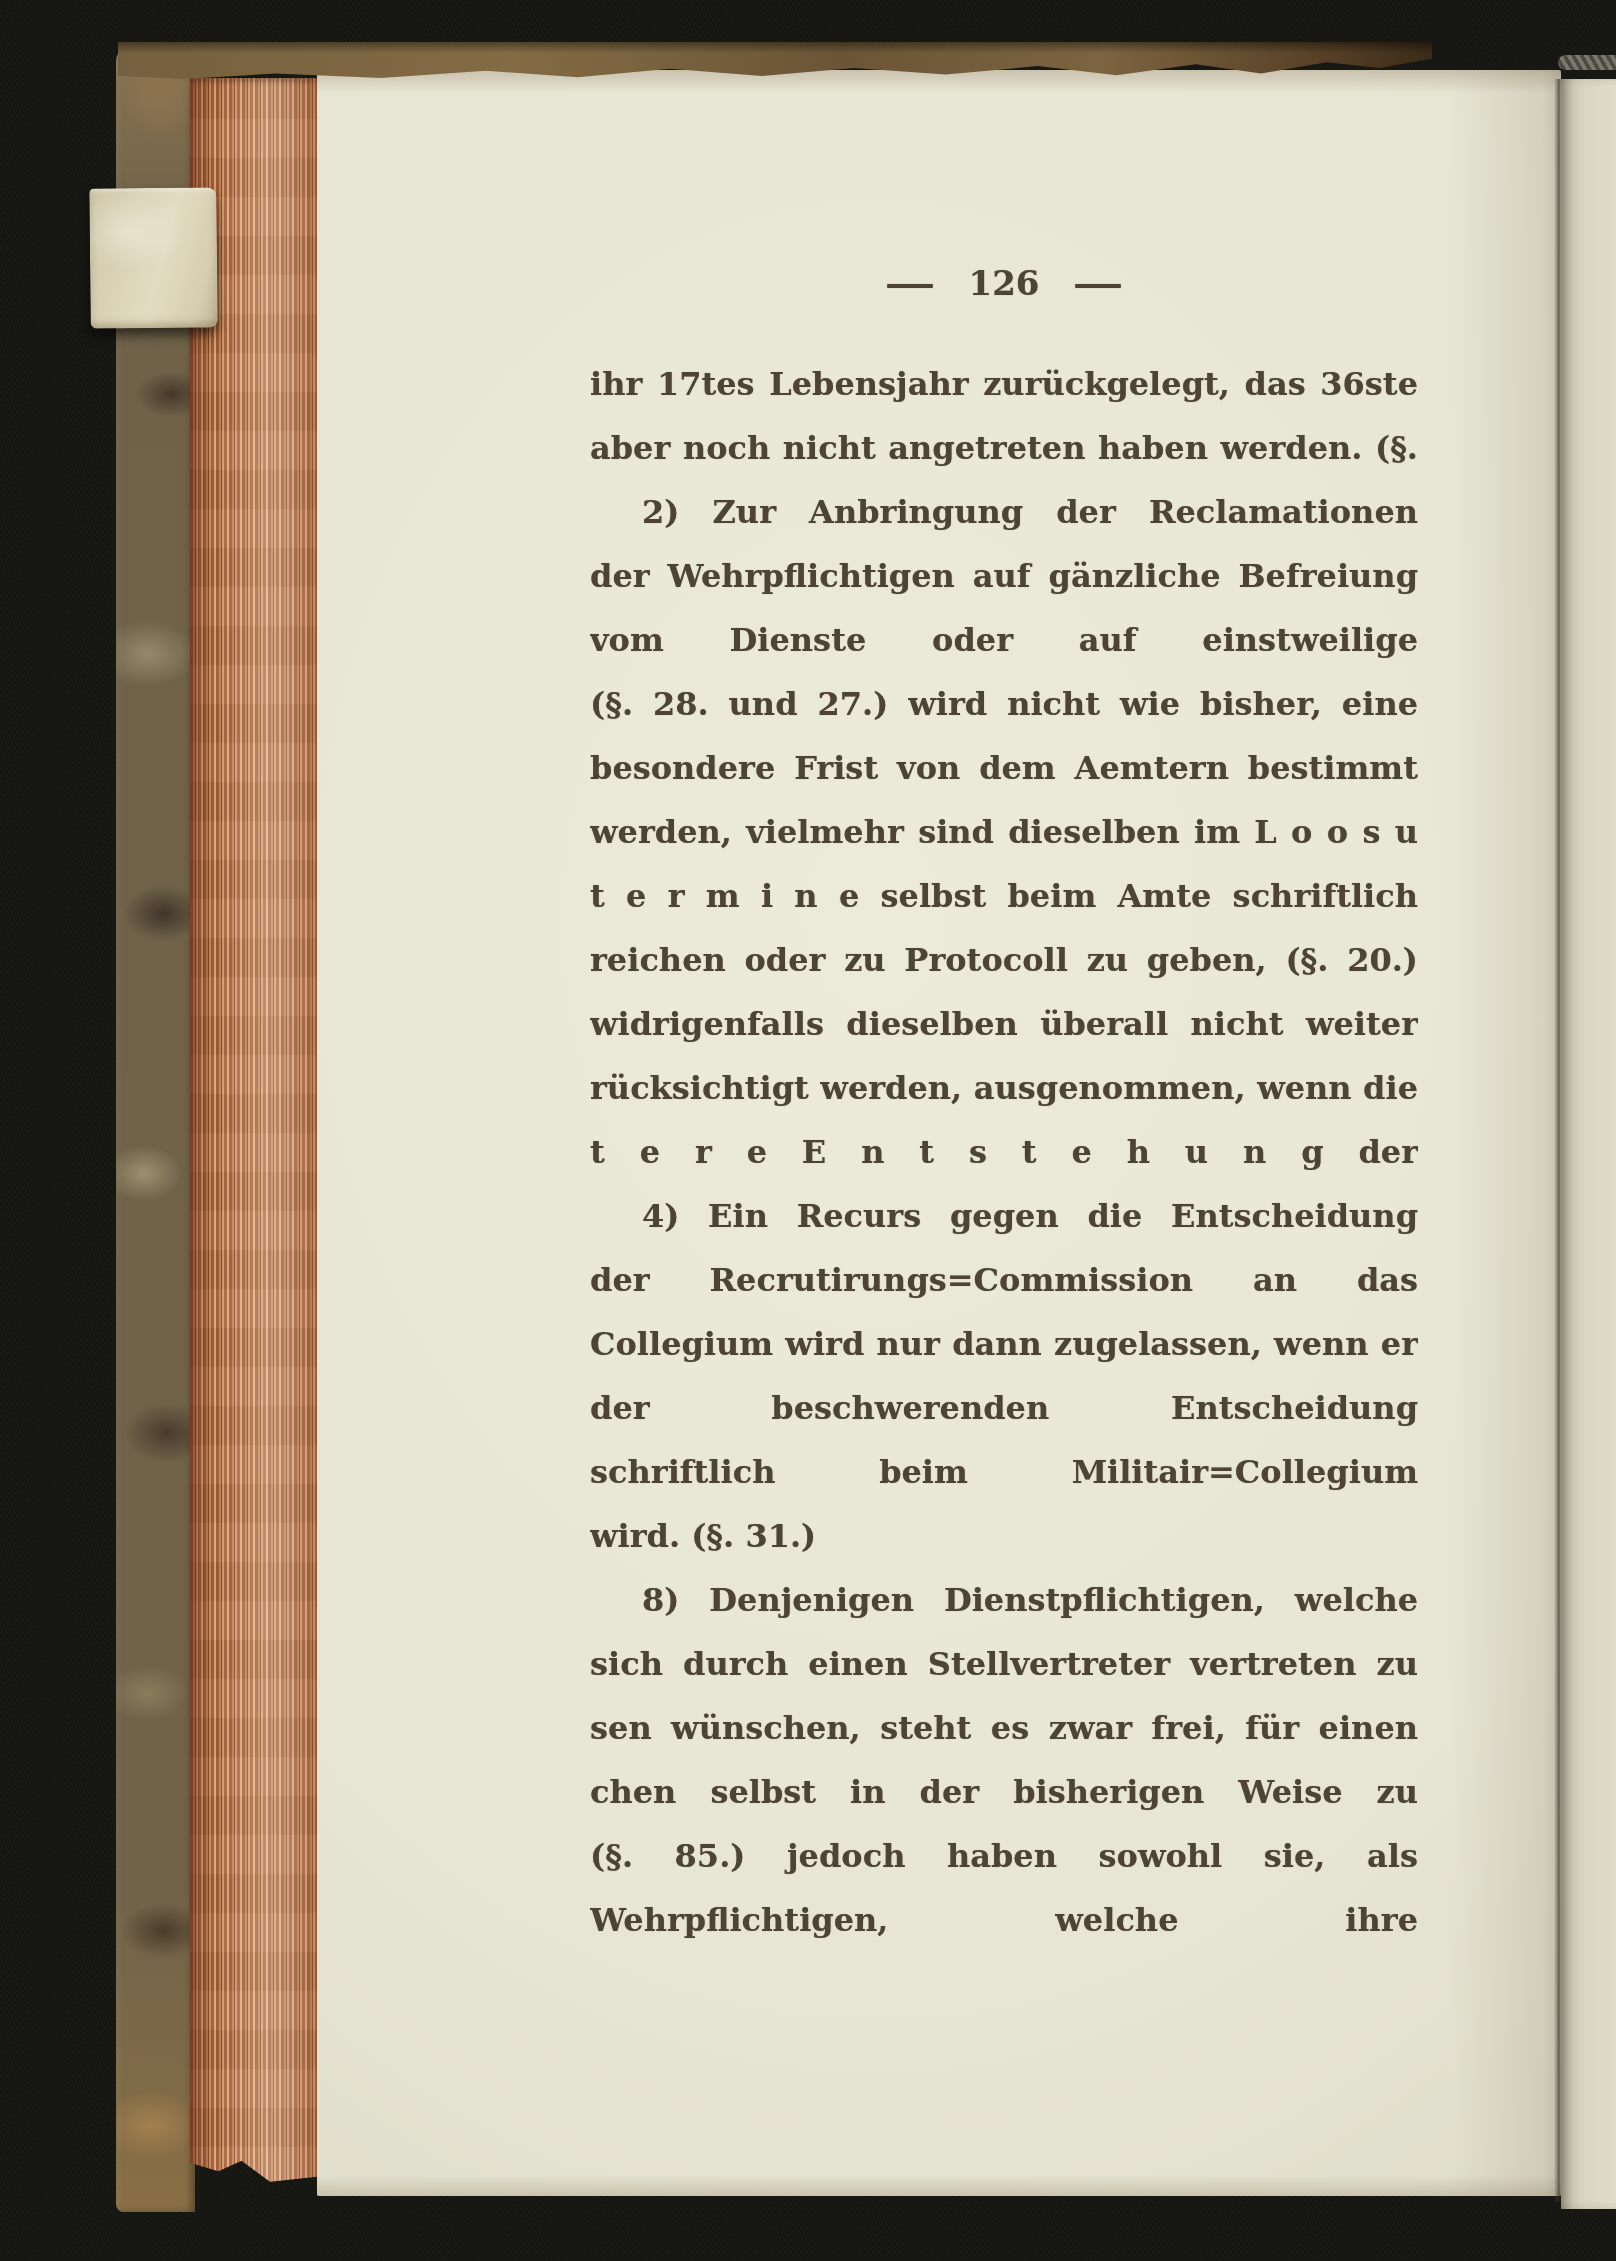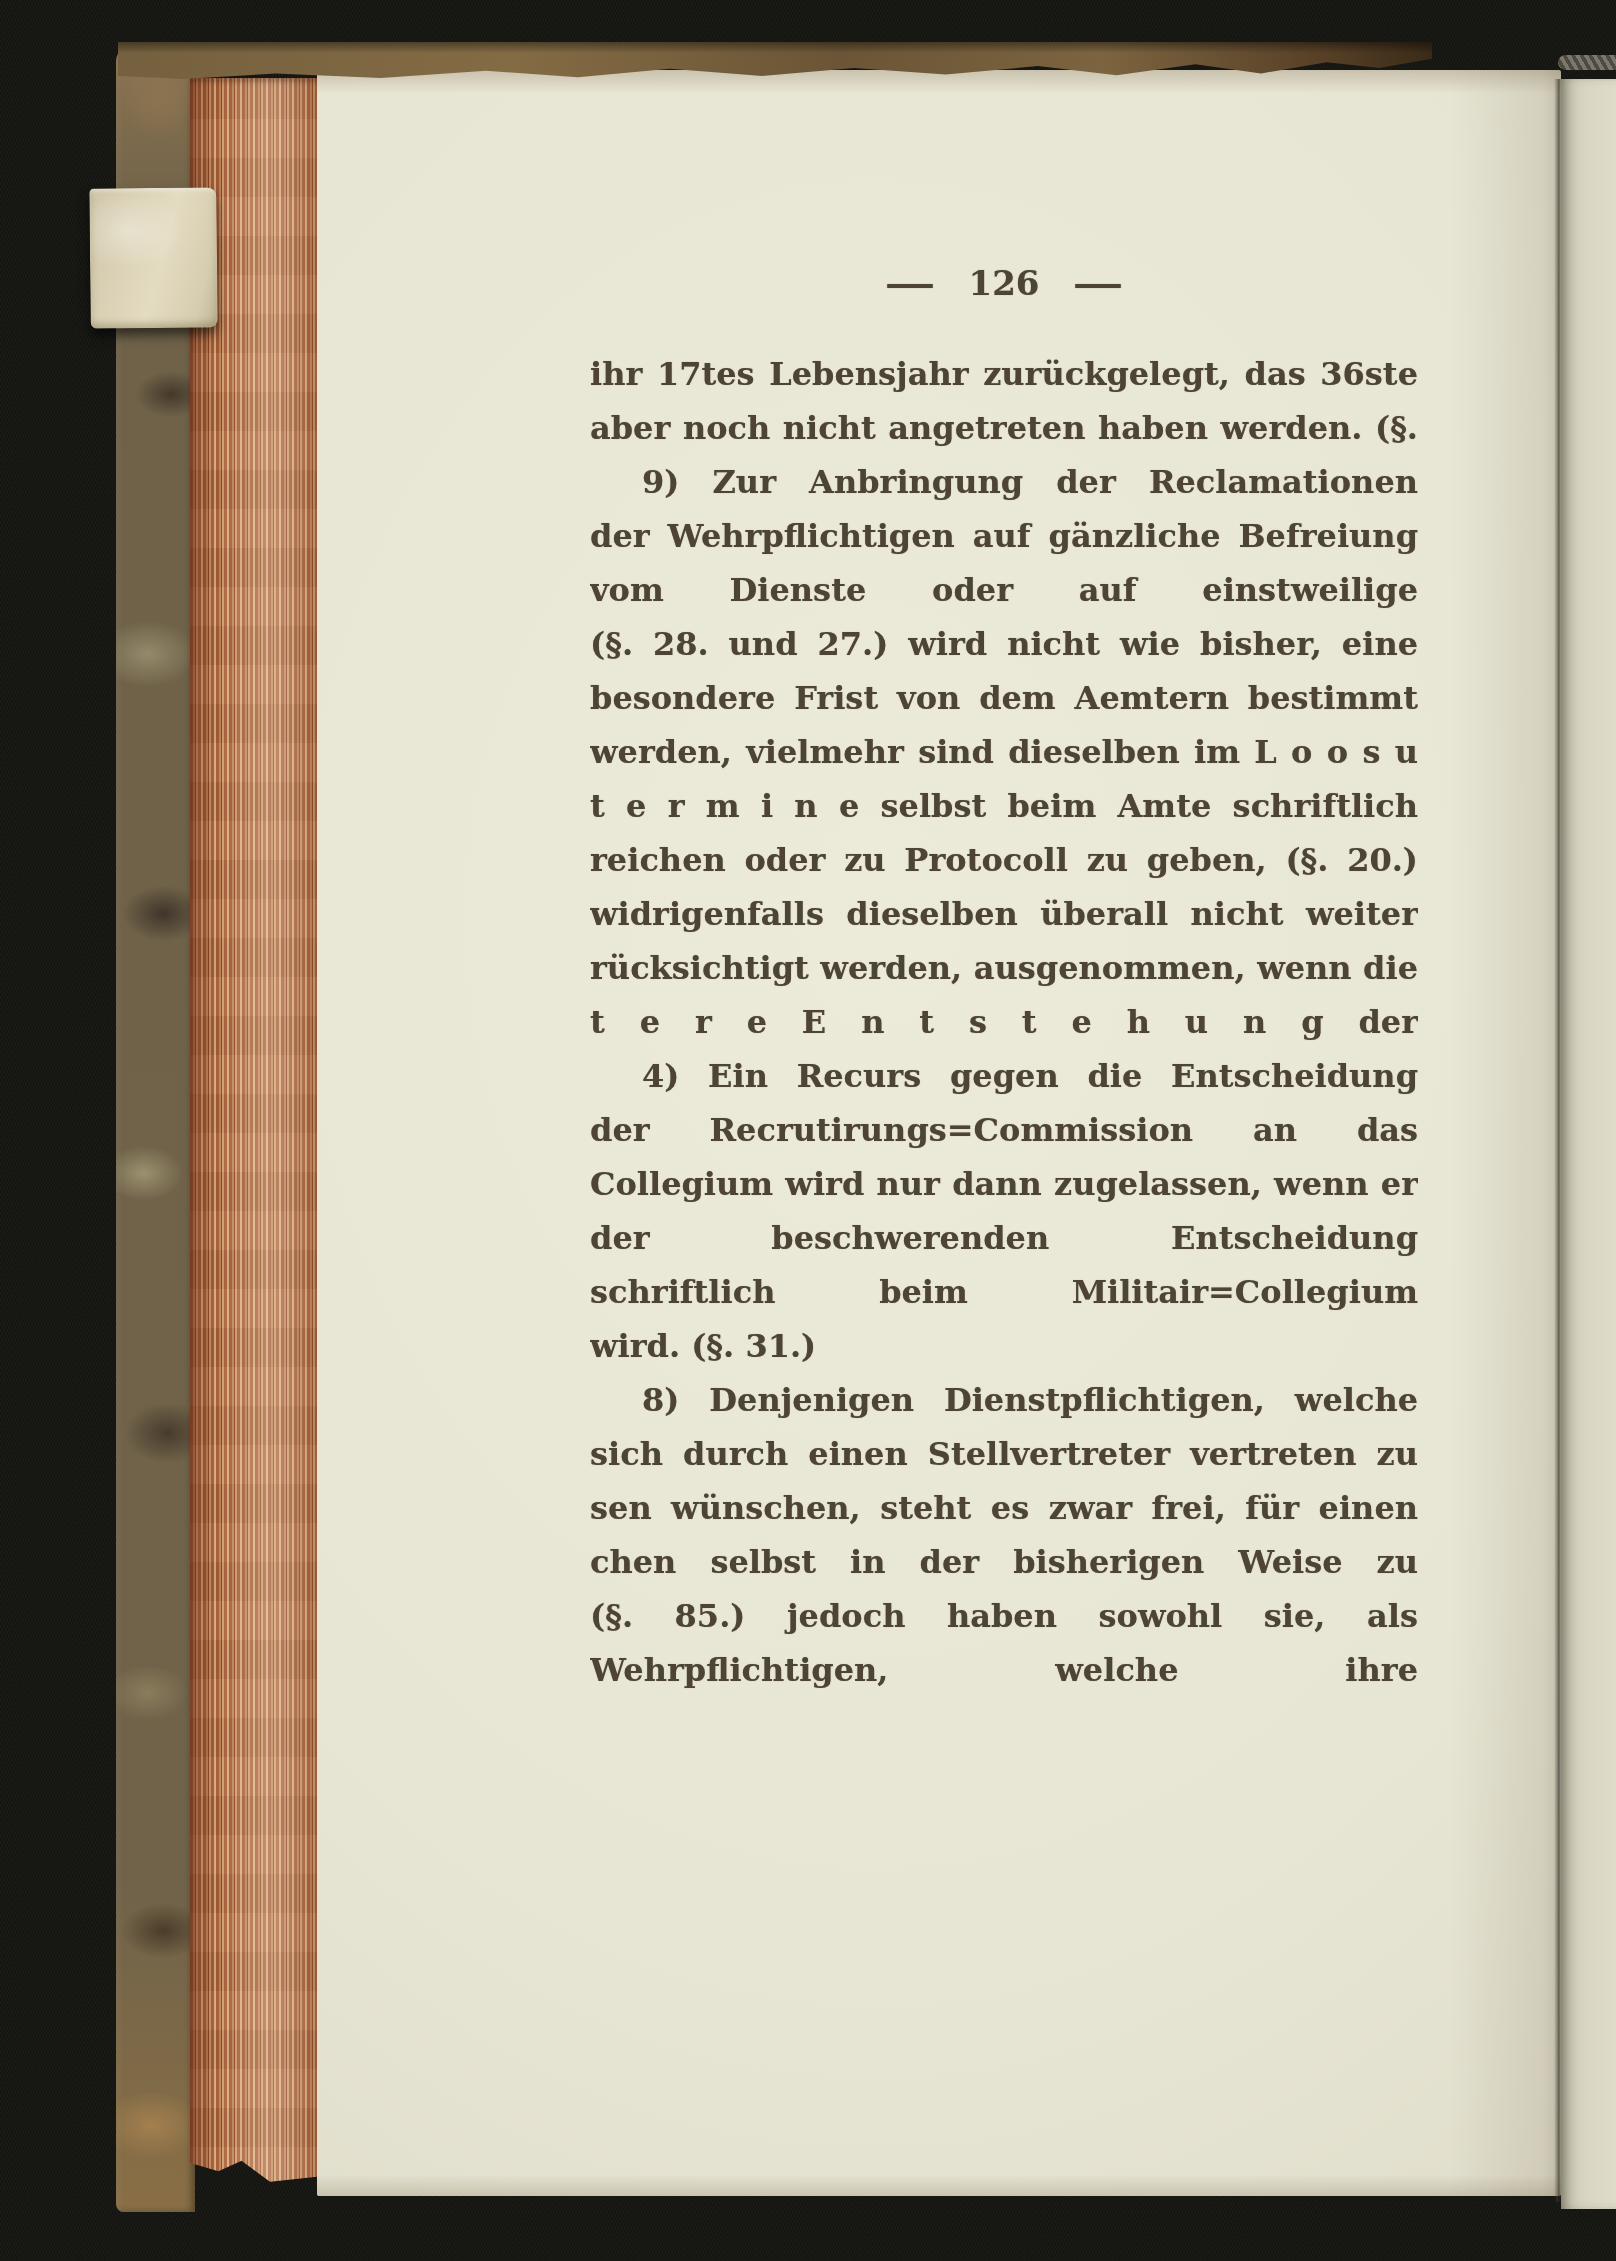--- a/index.html
+++ b/index.html
@@ -89,41 +89,41 @@
     display:flex;align-items:center;justify-content:center;gap:42px;
     font-size:34px;font-weight:bold;color:#4d4436;
     text-shadow:0 0 0.9px rgba(77,68,54,.5);
   }
   .page-header .dash{display:inline-block;transform:scaleX(1.5);}
   .text-block{
     position:absolute;left:273px;top:277px;width:828px;
     font-size:32px;font-weight:bold;color:#4d4436;
     text-shadow:0 0 0.9px rgba(77,68,54,.45);
   }
-  .line{height:54px;line-height:54px;overflow:hidden;white-space:nowrap;}
+  .line{height:54px;line-height:54px;overflow:hidden;white-space:nowrap;margin-top:10px;}
   .line.just{white-space:normal;text-align:justify;text-align-last:justify;text-justify:inter-word;}
   .line.indent{text-indent:52px;}
 </style>
 </head>
 <body>
 
 <div class="stage">
   <div class="board-edge"></div>
   <div class="fore-edge"></div>
   <div class="bookmark-tab"></div>
   <div class="page">
     <div class="page-header">
       <span class="dash">—</span>
       <span>126</span>
       <span class="dash">—</span>
     </div>
     <div class="text-block">
         <div class="line just">ihr 17tes Lebensjahr zurückgelegt, das 36ste</div>
         <div class="line just">aber noch nicht angetreten haben werden. (§.</div>
-        <div class="line just indent">9) Zur Anbringung der Reclamationen</div>
+        <div class="line just indent">2) Zur Anbringung der Reclamationen</div>
         <div class="line just">der Wehrpflichtigen auf gänzliche Befreiung</div>
         <div class="line just">vom Dienste oder auf einstweilige Zurücksetzung</div>
         <div class="line just">(§. 28. und 27.) wird nicht wie bisher, eine</div>
         <div class="line just">besondere Frist von dem Aemtern bestimmt</div>
         <div class="line just">werden, vielmehr sind dieselben im L o o s u n g s =</div>
         <div class="line just">t e r m i n e selbst beim Amte schriftlich einzu=</div>
         <div class="line just">reichen oder zu Protocoll zu geben, (§. 20.)</div>
         <div class="line just">widrigenfalls dieselben überall nicht weiter be=</div>
         <div class="line just">rücksichtigt werden, ausgenommen, wenn die spä=</div>
         <div class="line just">t e r e  E n t s t e h u n g  der Reclamationsgründe</div>

